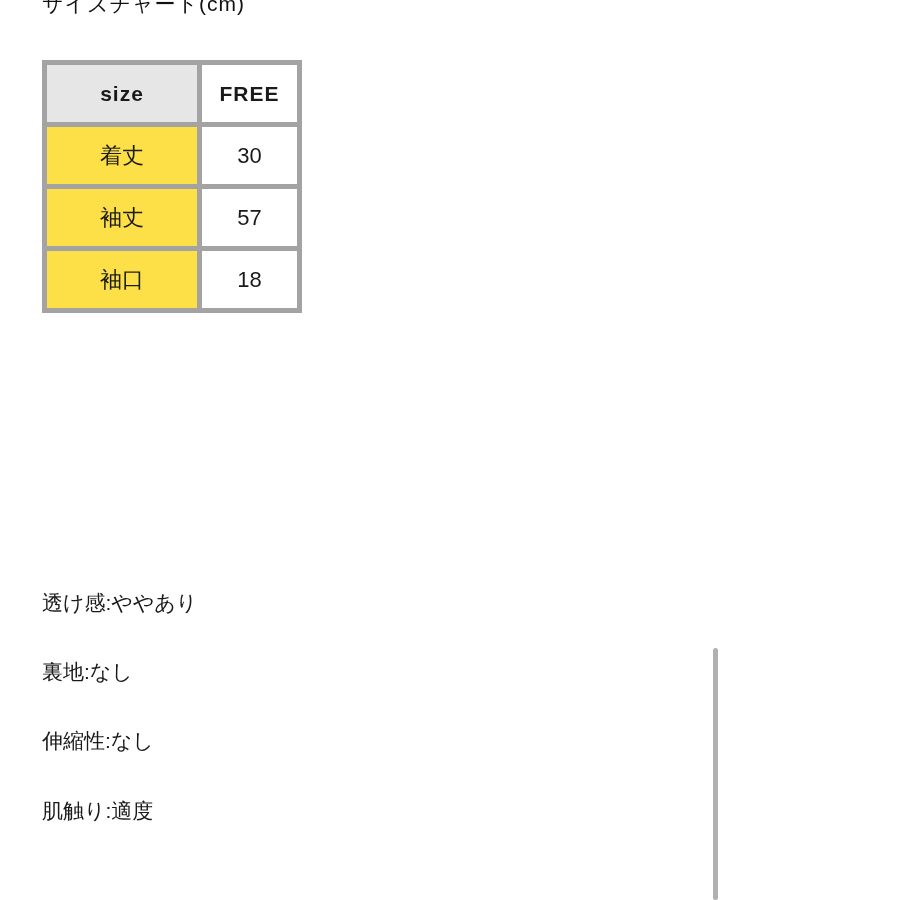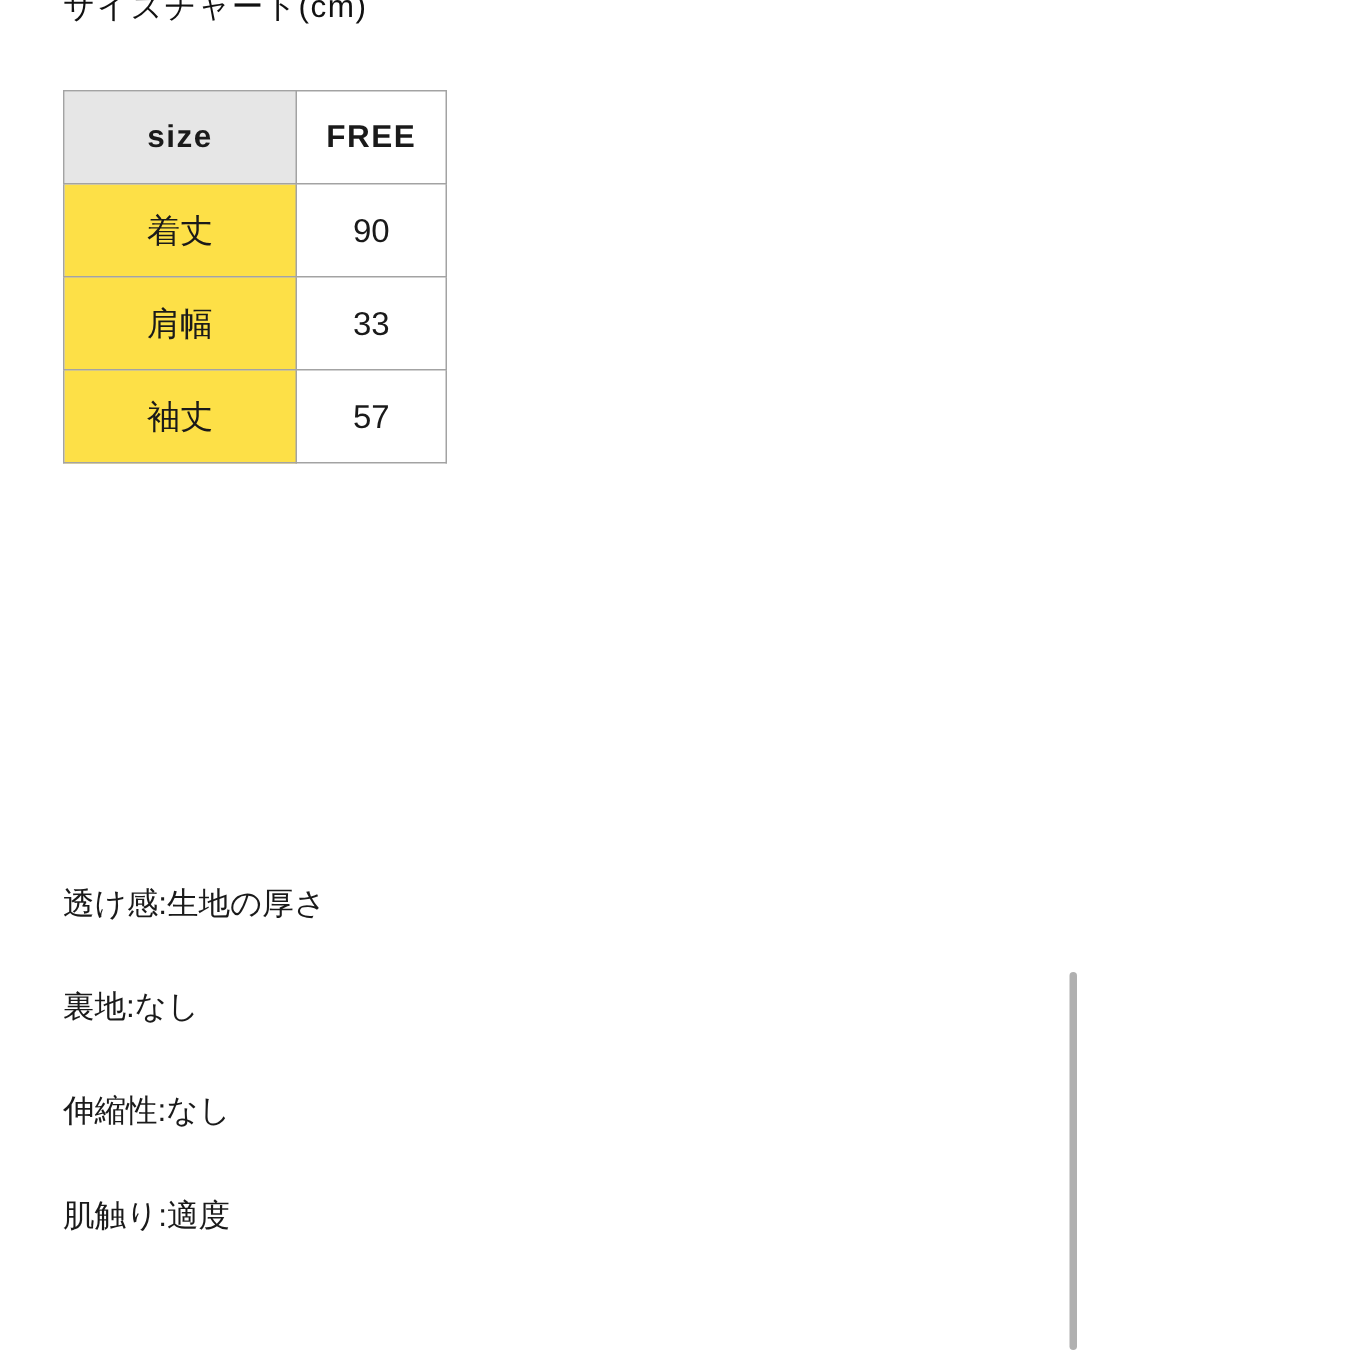--- a/index.html
+++ b/index.html
@@ -35,21 +35,21 @@
 
   .size-table {
     position: absolute;
     left: 42px;
     top: 60px;
     border-collapse: collapse;
     table-layout: fixed;
   }
   .size-table th,
   .size-table td {
-    border: 1px solid #a3a3a3;
+    border: 5px solid #a3a3a3;
     height: 62px;
     text-align: center;
     vertical-align: middle;
     font-size: 22px;
     font-weight: normal;
     padding: 0;
     box-sizing: border-box;
   }
   .size-table .col-label {
     width: 155px;
@@ -113,35 +113,35 @@
   <table class="size-table">
     <thead>
       <tr>
         <th class="col-label">size</th>
         <th class="col-value">FREE</th>
       </tr>
     </thead>
     <tbody>
       <tr>
         <td class="col-label">着丈</td>
-        <td class="col-value">90</td>
-      </tr>
-      <tr>
-        <td class="col-label">肩幅</td>
-        <td class="col-value">33</td>
+        <td class="col-value">30</td>
       </tr>
       <tr>
         <td class="col-label">袖丈</td>
         <td class="col-value">57</td>
       </tr>
+      <tr>
+        <td class="col-label">袖口</td>
+        <td class="col-value">18</td>
+      </tr>
     </tbody>
   </table>
 
   <div class="spec-list">
-    <div class="spec-line">透け感:生地の厚さ</div>
+    <div class="spec-line">透け感:ややあり</div>
     <div class="spec-line">裏地:なし</div>
     <div class="spec-line">伸縮性:なし</div>
     <div class="spec-line">肌触り:適度</div>
   </div>
 
   <div class="scrollbar-track">
     <div class="scrollbar-thumb"></div>
   </div>
 
 </div>

